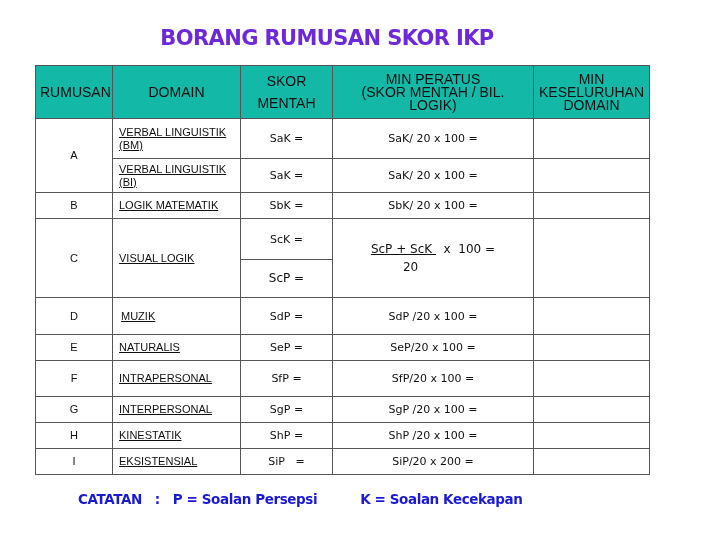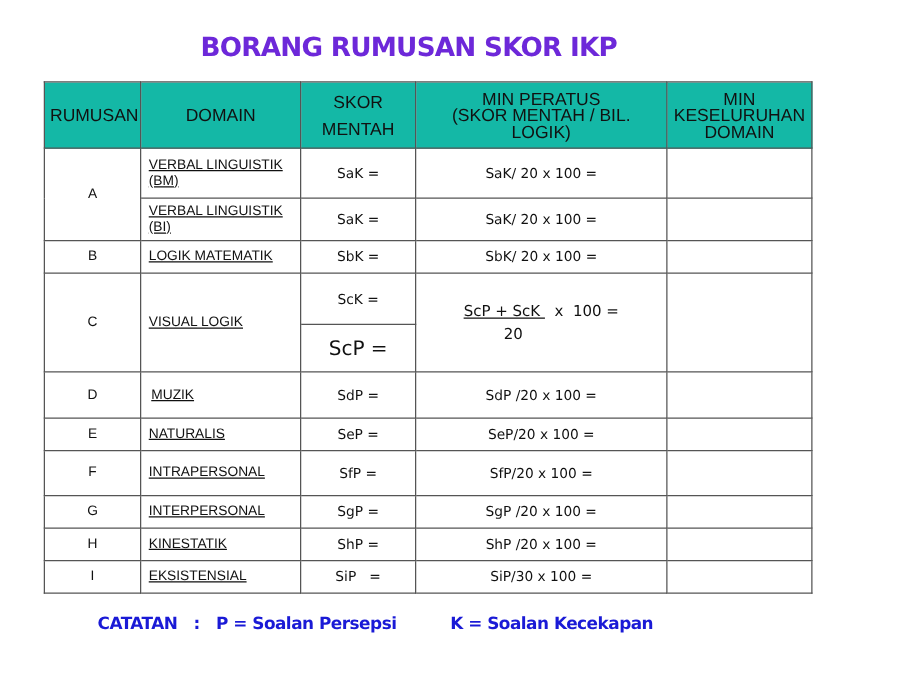--- a/index.html
+++ b/index.html
@@ -94,21 +94,21 @@
     <td class="calc">ScK =</td>
     <td rowspan="2">
       <div class="frac">
         <span class="frac-num">ScP + ScK </span><span style="white-space:pre">  x  100 =</span><br>
         <span style="padding-left:32px">20</span>
       </div>
     </td>
     <td rowspan="2"></td>
   </tr>
   <tr style="height:38px">
-    <td class="calc" style="font-size:16px">ScP =</td>
+    <td class="calc" style="font-size:12px">ScP =</td>
   </tr>
 
   <tr style="height:37px">
     <td>D</td>
     <td class="dom" style="padding-left:8px !important">MUZIK</td>
     <td class="calc">SdP  =</td>
     <td class="calc">SdP /20 x 100 =</td>
     <td></td>
   </tr>
 
@@ -141,19 +141,19 @@
     <td class="dom">KINESTATIK</td>
     <td class="calc">ShP =</td>
     <td class="calc">ShP /20  x  100 =</td>
     <td></td>
   </tr>
 
   <tr style="height:26px">
     <td>I</td>
     <td class="dom">EKSISTENSIAL</td>
     <td class="calc" style="white-space:pre">SiP   =</td>
-    <td class="calc">SiP/30  x  100 =</td>
+    <td class="calc">SiP/20  x  200 =</td>
     <td></td>
   </tr>
 </tbody>
   </table>
 
 <div class="note"><span>CATATAN   :   </span><span>P = Soalan Persepsi</span><span>          </span><span>K = Soalan Kecekapan</span></div>
 
 </body></html>

